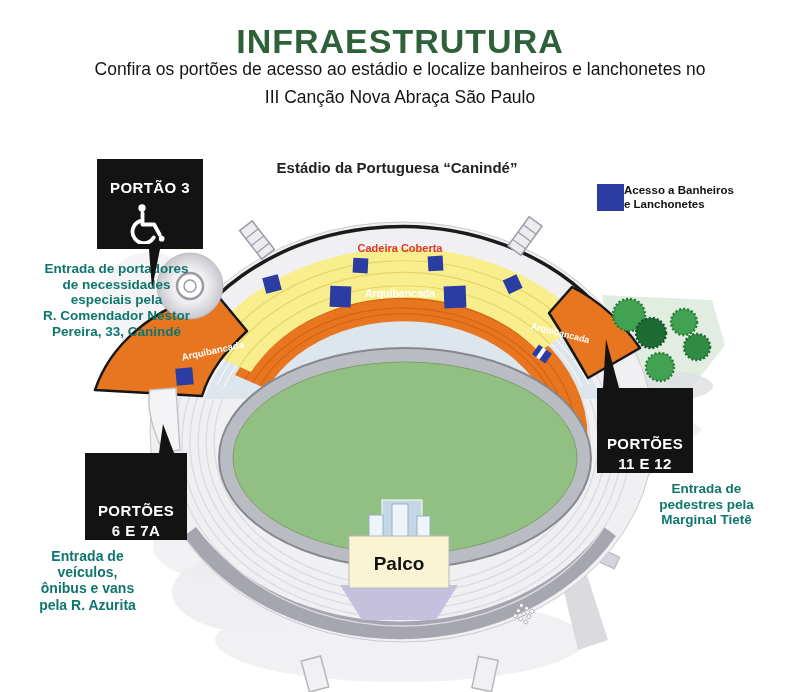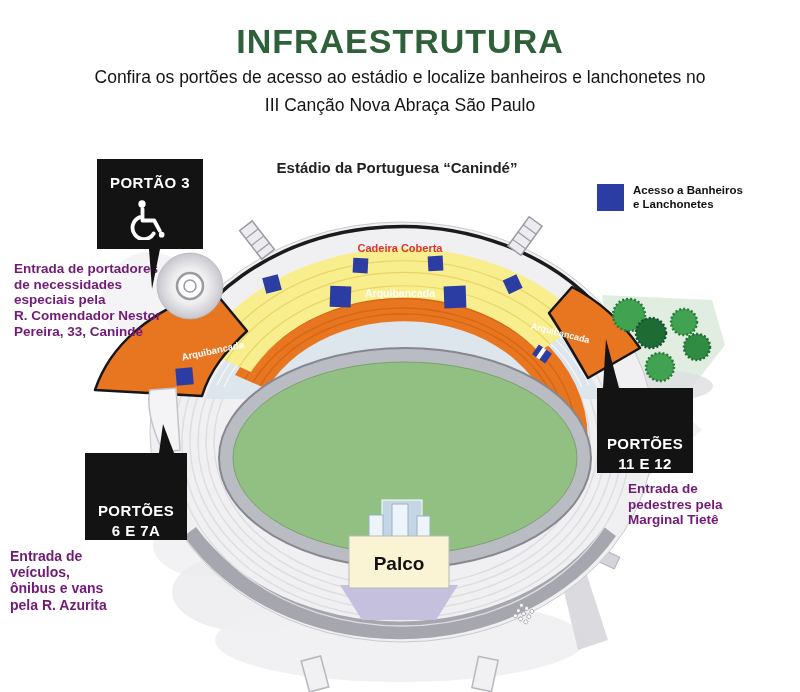--- a/index.html
+++ b/index.html
@@ -3,46 +3,46 @@
 <meta charset="utf-8">
 <style>
   html,body{margin:0;padding:0;background:#fff;}
   #canvas{position:relative;width:800px;height:692px;background:#fff;overflow:hidden;
           font-family:"Liberation Sans",sans-serif;}
   #stadium-svg{position:absolute;left:0;top:0;}
   svg text{font-family:"Liberation Sans",sans-serif;}
 
   .hdr-title{position:absolute;left:0;top:22px;width:800px;text-align:center;
              font-size:34px;font-weight:600;letter-spacing:1px;color:#2e6039;}
-  .hdr-sub{position:absolute;left:50px;top:64px;width:700px;text-align:center;
+  .hdr-sub{position:absolute;left:50px;top:56px;width:700px;text-align:center;
            font-size:17.5px;font-weight:500;color:#141414;line-height:1.58;white-space:pre-line;}
   .stadium-caption{position:absolute;left:247px;top:159px;width:300px;text-align:center;
            font-size:15px;font-weight:600;color:#222;}
 
-  .legend{position:absolute;left:597px;top:182px;display:flex;gap:9px;align-items:flex-end;}
+  .legend{position:absolute;left:597px;top:182px;display:flex;align-items:flex-end;}
   .legend-swatch{width:27px;height:27px;background:#2b3da3;flex:none;}
   .legend-label{font-size:11.5px;font-weight:700;color:#111;line-height:1.18;white-space:pre-line;padding-top:2px;}
 
   .gatebox{position:absolute;background:#131313;color:#fff;font-weight:700;
            text-align:center;display:flex;flex-direction:column;align-items:center;
            justify-content:flex-end;white-space:pre-line;z-index:5;}
   .gatebox .glabel{font-size:15px;line-height:1.3;letter-spacing:.4px;}
-  #box-portao3{left:97px;top:159px;width:106px;height:90px;justify-content:flex-start;padding-top:14px;box-sizing:border-box;}
+  #box-portao3{left:97px;top:159px;width:106px;height:90px;justify-content:center;padding-top:14px;box-sizing:border-box;}
   #box-6e7a{left:85px;top:453px;width:102px;height:87px;}
   #box-11e12{left:597px;top:388px;width:96px;height:85px;}
 
   .ptr{position:absolute;width:0;height:0;z-index:4;}
   #ptr-portao3{left:149px;top:249px;border-left:3px solid transparent;
                border-right:8px solid transparent;border-top:40px solid #131313;}
   #ptr-6e7a{left:159px;top:424px;border-left:4px solid transparent;
             border-right:11px solid transparent;border-bottom:29px solid #131313;}
   #ptr-11e12{left:603px;top:339px;border-left:3px solid transparent;
              border-right:13px solid transparent;border-bottom:49px solid #131313;}
 
-  .note{position:absolute;color:#701a75;font-weight:700;text-align:left;
+  .note{position:absolute;color:#0f766e;font-weight:700;text-align:center;
         line-height:1.16;white-space:pre-line;z-index:3;}
   #note-portao3{left:14px;top:261px;width:205px;font-size:13.5px;}
   #note-6e7a{left:10px;top:548px;width:155px;font-size:14px;}
   #note-11e12{left:628px;top:481px;width:157px;font-size:13.5px;}
 </style>
 </head>
 <body>
 
 <div id="canvas">
 

